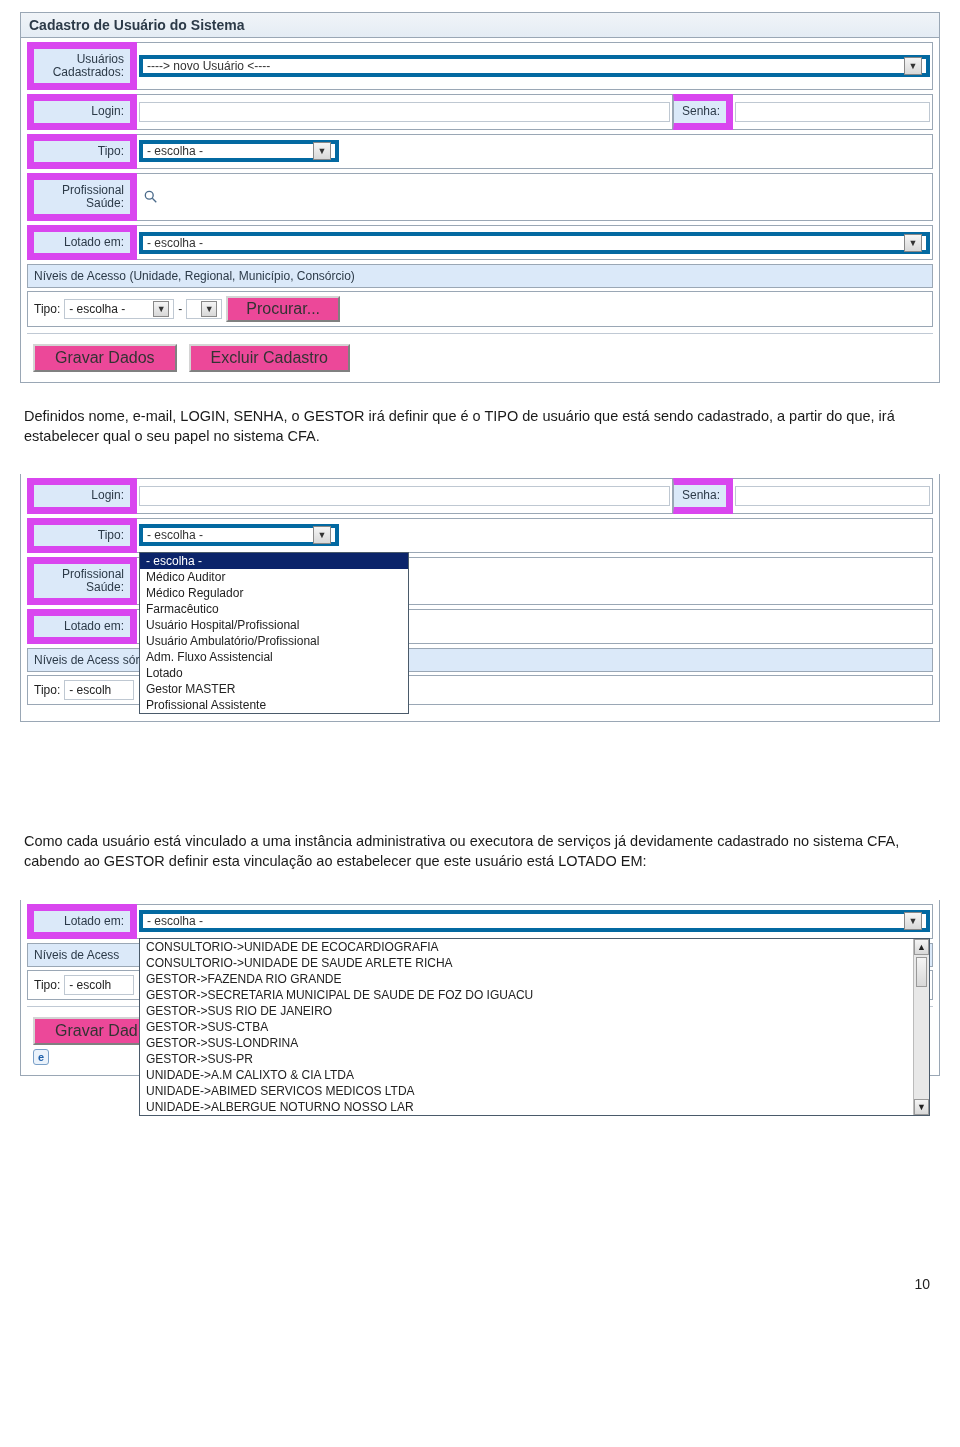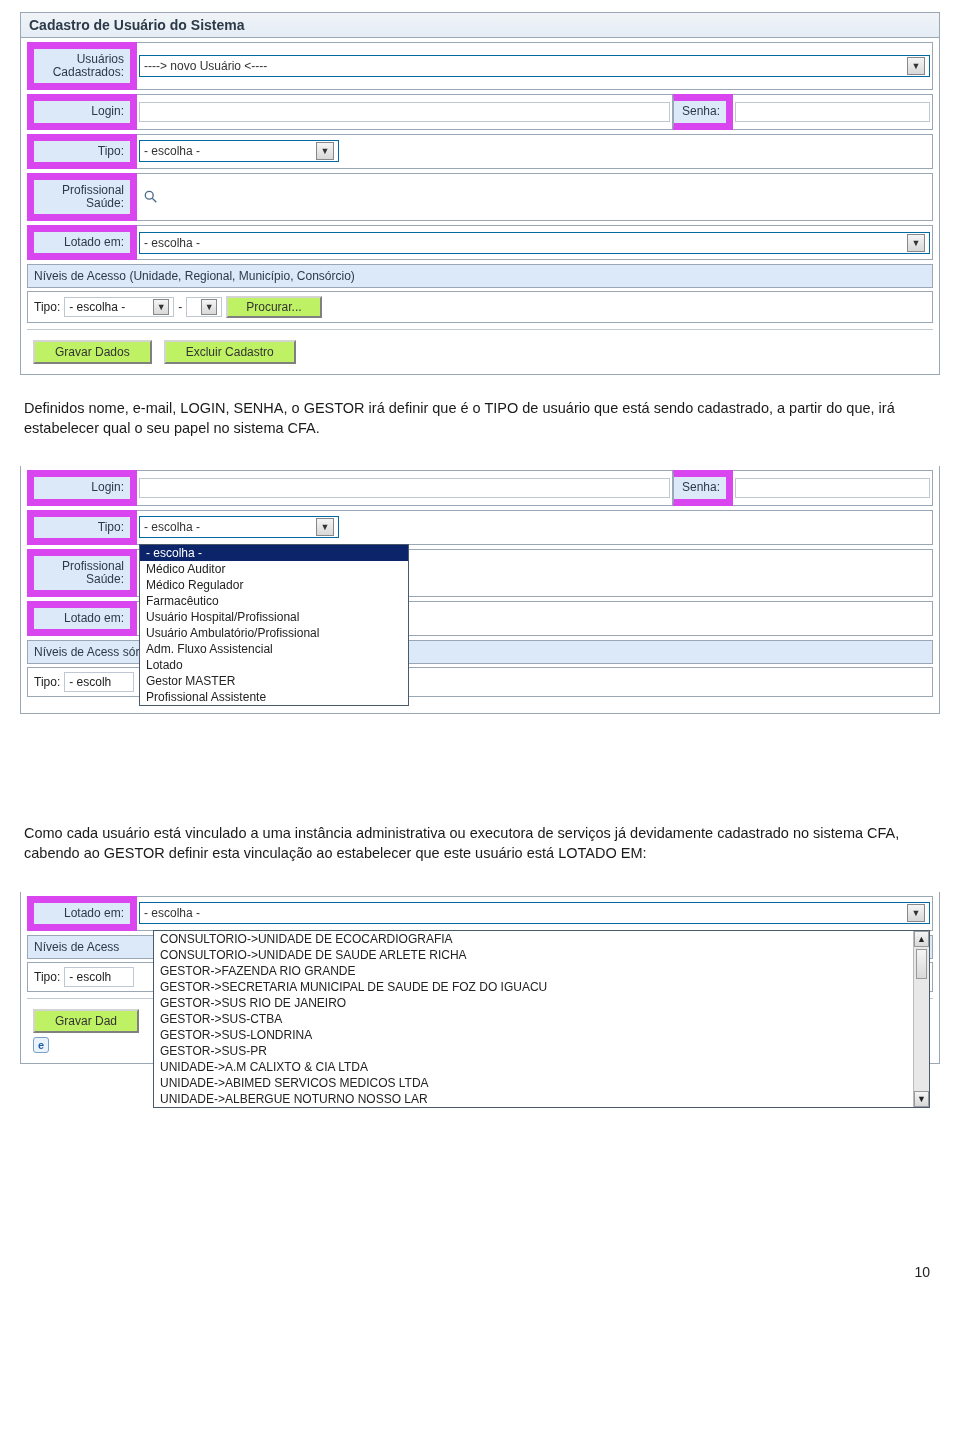--- a/index.html
+++ b/index.html
@@ -62,21 +62,21 @@
     background: #fff;
     font-family: inherit;
     font-size: 12px;
     padding: 2px 4px;
     height: 20px;
   }
   .select-like {
     flex: 1;
     display: flex;
     align-items: center;
-    border: 1px solid #0369a1;
+    border: 4px solid #0369a1;
     background: #fff;
     height: 22px;
     padding: 0 4px;
     font-size: 12px;
     color: #333;
     position: relative;
   }
   .select-like.wide { width: 100%; }
   .select-like .sel-text { flex: 1; white-space: nowrap; overflow: hidden; }
   .drop-btn {
@@ -121,24 +121,24 @@
     border: 1px solid #bfc8d2;
     background: #fff;
     height: 20px;
     display: flex;
     align-items: center;
     padding: 0 4px;
     font-size: 12px;
   }
   .btn {
     border: 2px outset #d4d4d4;
-    background: #bef264;
+    background: #ec4899;
     color: #333;
     font-family: inherit;
-    font-size: 12px;
+    font-size: 16px;
     padding: 3px 20px;
     cursor: pointer;
   }
   .btn-row {
     display: flex;
     gap: 12px;
     margin-top: 10px;
     margin-left: 6px;
   }
   .divider-thin {
@@ -174,21 +174,20 @@
     position: absolute;
     top: 100%;
     left: 2px;
     right: 2px;
     max-height: 210px;
     border: 1px solid #4a5a6a;
     background: #fff;
     z-index: 40;
     font-size: 12px;
     overflow: hidden;
-    margin-left: 14px;
   }
   .listbox-inner { position: relative; }
   .listbox .opt {
     padding: 1px 6px;
     white-space: nowrap;
     color: #222;
   }
   .scroll-fake {
     position: absolute;
     right: 0; top: 0; bottom: 0;

